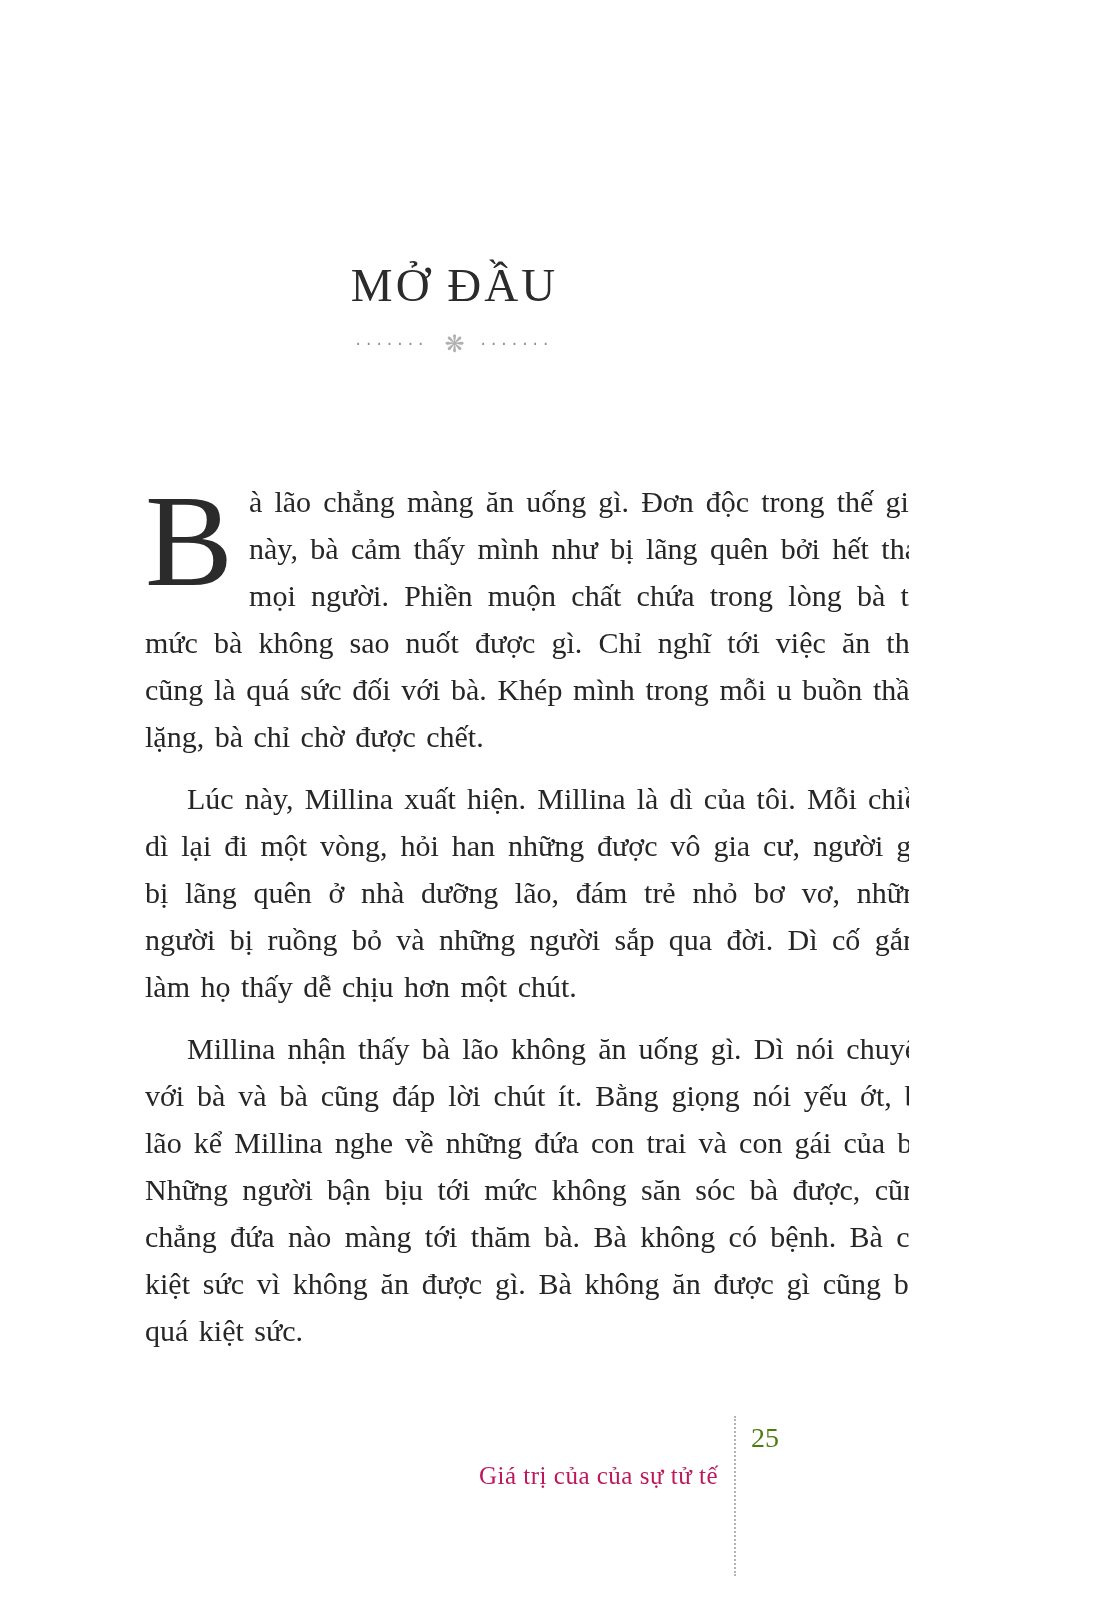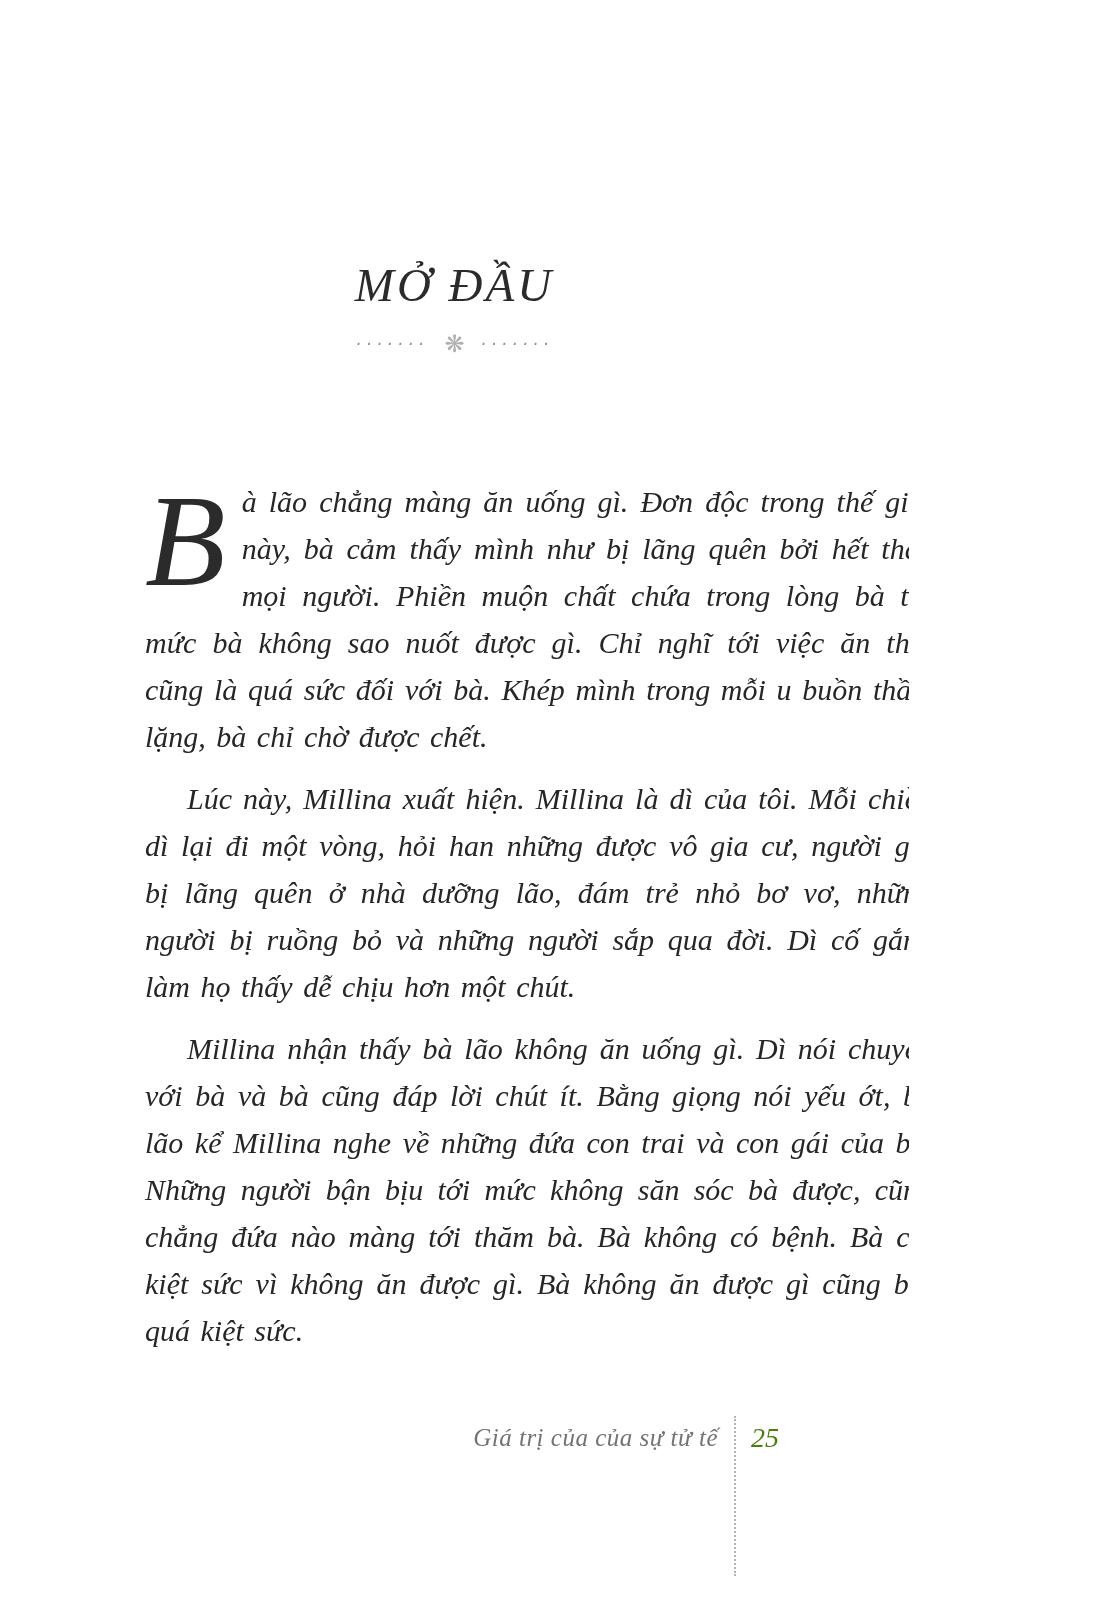--- a/index.html
+++ b/index.html
@@ -8,21 +8,20 @@
     background: #ffffff;
   }
   .page {
     position: relative;
     width: 909px;
     height: 1614px;
     background: #ffffff;
     font-family: "Liberation Serif", serif;
     color: #262626;
     overflow: hidden;
-    font-style: italic;
   }
   .chapter-title {
     position: absolute;
     top: 258px;
     left: 0;
     width: 100%;
     margin: 0;
     text-align: center;
     font-size: 47px;
     font-weight: 400;
@@ -79,23 +78,24 @@
   }
   .footer {
     position: absolute;
     top: 1416px;
     right: 130px;
     display: flex;
     align-items: flex-start;
   }
   .running-title {
     font-size: 25px;
-    color: #737373;
+    color: #be185d;
     padding-top: 8px;
     letter-spacing: 0.5px;
+    margin-top: 38px;
   }
   .footer-rule {
     width: 0;
     height: 160px;
     border-left: 2px dotted #b3b3b3;
     margin: 0 15px 0 16px;
   }
   .page-number {
     font-size: 28px;
     color: #4d7c0f;

